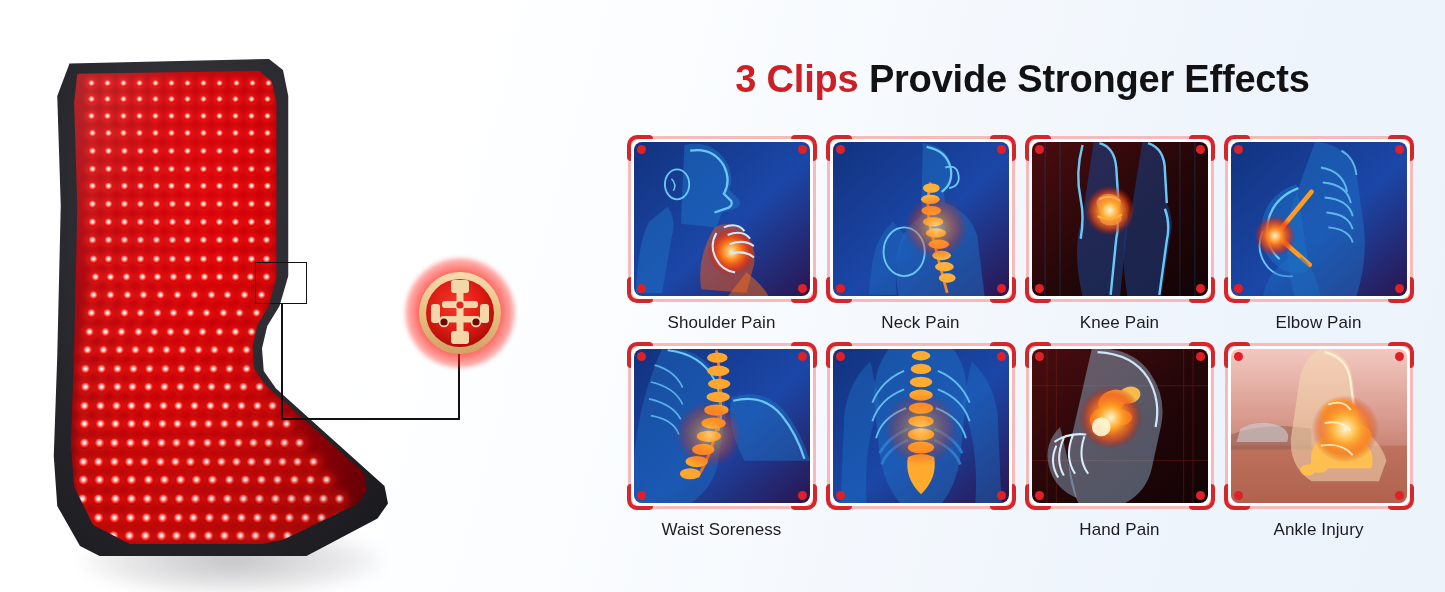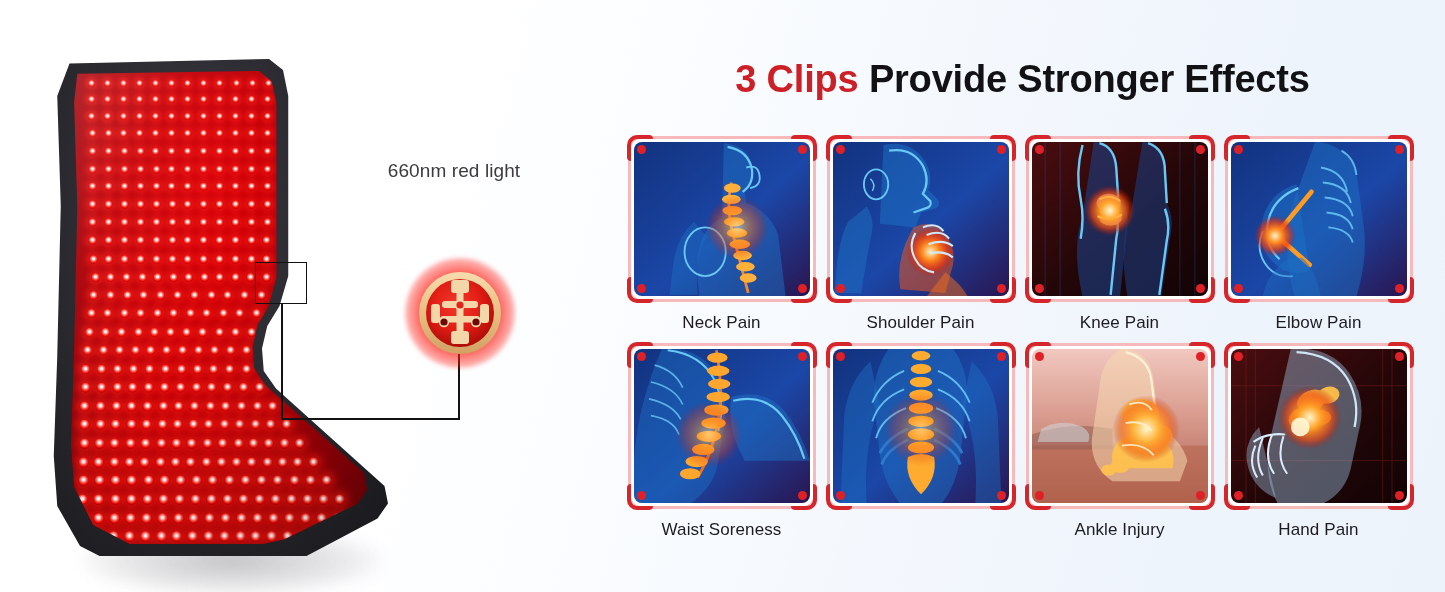--- a/index.html
+++ b/index.html
@@ -658,83 +658,31 @@
           <rect x="13" y="33" width="9" height="19" rx="3"></rect>
           <rect x="62" y="33" width="9" height="19" rx="3"></rect>
         </g>
         <circle cx="42" cy="34" r="4.4" fill="#e4241b" stroke="#f6dcae" stroke-width="1.6"></circle>
         <circle cx="26" cy="51" r="4.4" fill="#6d0a06" stroke="#f6dcae" stroke-width="1.6"></circle>
         <circle cx="58" cy="51" r="4.4" fill="#6d0a06" stroke="#f6dcae" stroke-width="1.6"></circle>
       </svg>
     </div>
 
     <div class="spec-block spec-top">
-      <div class="spec-caption above">660nm red light</div>
     </div>
 
   </div>
 
   <div id="right-panel">
 
     <div class="headline">
       <span class="hl-red">3 Clips</span><span>&nbsp;</span><span class="hl-dark">Provide Stronger Effects</span>
     </div>
 
     <div class="grid" id="pain-grid">
-        <div class="cell">
-          <div class="frame">
-            <div class="photo">
-              <svg viewBox="0 0 188 166" preserveAspectRatio="xMidYMid slice">
-                <defs>
-                  <linearGradient id="bg_neck" x1="0" y1="0" x2="1" y2="1">
-                    <stop offset="0%" stop-color="#12327e"></stop>
-                    <stop offset="55%" stop-color="#1b47a8"></stop>
-                    <stop offset="100%" stop-color="#2a1550"></stop>
-                  </linearGradient>
-                  <radialGradient id="hot_neck" cx="50%" cy="50%" r="50%">
-                    <stop offset="0%" stop-color="#fff3c4"></stop>
-                    <stop offset="35%" stop-color="#ff8a1e"></stop>
-                    <stop offset="70%" stop-color="#f0380c" stop-opacity="0.7"></stop>
-                    <stop offset="100%" stop-color="#c01006" stop-opacity="0"></stop>
-                  </radialGradient>
-                </defs>
-                <rect width="188" height="166" fill="url(#bg_neck)"></rect>
-                <path d="M96 2 q24 2 30 22 q4 18 -8 28 l2 14 q26 10 34 34 l8 66 -92 0 q-8 -52 10 -74 l14 -12 z" fill="#1d6fc4" opacity="0.5"></path>
-                <path d="M100 6 q22 4 26 24 q2 16 -10 24" fill="none" stroke="#69c8f5" stroke-width="2.4"></path>
-                <path d="M120 28 q12 -4 14 8 q2 12 -10 14" fill="none" stroke="#69c8f5" stroke-width="2"></path>
-                <path d="M64 86 q-18 16 -22 44 l-4 34 30 0 q-4 -42 10 -62z" fill="#1d6fc4" opacity="0.45"></path>
-                <ellipse cx="76" cy="118" rx="22" ry="26" fill="none" stroke="#69c8f5" stroke-width="2"></ellipse>
-                <g stroke="#ff8a2a" stroke-width="3" fill="none" opacity="0.95">
-                  <path d="M104 44 q-6 28 2 56 q6 24 16 62"></path>
-                </g>
-                <g fill="#ffb03a">
-                  <ellipse cx="105" cy="50" rx="9" ry="5"></ellipse>
-                  <ellipse cx="104" cy="62" rx="10" ry="5"></ellipse>
-                  <ellipse cx="105" cy="74" rx="10.5" ry="5"></ellipse>
-                  <ellipse cx="107" cy="86" rx="11" ry="5"></ellipse>
-                  <ellipse cx="110" cy="98" rx="11" ry="5"></ellipse>
-                  <ellipse cx="113" cy="110" rx="11" ry="5"></ellipse>
-                  <ellipse cx="116" cy="122" rx="10" ry="5"></ellipse>
-                  <ellipse cx="119" cy="134" rx="10" ry="5"></ellipse>
-                  <ellipse cx="122" cy="146" rx="9" ry="5"></ellipse>
-                </g>
-                <circle cx="110" cy="92" r="34" fill="url(#hot_neck)" opacity="0.5"></circle>
-              </svg>
-            </div>
-            <div class="corner tl"></div>
-            <div class="dot tl"></div>
-            <div class="corner tr"></div>
-            <div class="dot tr"></div>
-            <div class="corner bl"></div>
-            <div class="dot bl"></div>
-            <div class="corner br"></div>
-            <div class="dot br"></div>
-          </div>
-          <div class="cell-label">Neck Pain</div>
-        </div>
         <div class="cell">
           <div class="frame">
             <div class="photo">
               <svg viewBox="0 0 188 166" preserveAspectRatio="xMidYMid slice">
                 <defs>
                   <linearGradient id="bg_shoulder" x1="0" y1="0" x2="1" y2="1">
                     <stop offset="0%" stop-color="#12327e"></stop>
                     <stop offset="55%" stop-color="#1b47a8"></stop>
                     <stop offset="100%" stop-color="#2a1550"></stop>
                   </linearGradient>
@@ -763,20 +711,71 @@
             <div class="corner tl"></div>
             <div class="dot tl"></div>
             <div class="corner tr"></div>
             <div class="dot tr"></div>
             <div class="corner bl"></div>
             <div class="dot bl"></div>
             <div class="corner br"></div>
             <div class="dot br"></div>
           </div>
           <div class="cell-label">Shoulder Pain</div>
+        </div>
+        <div class="cell">
+          <div class="frame">
+            <div class="photo">
+              <svg viewBox="0 0 188 166" preserveAspectRatio="xMidYMid slice">
+                <defs>
+                  <linearGradient id="bg_neck" x1="0" y1="0" x2="1" y2="1">
+                    <stop offset="0%" stop-color="#12327e"></stop>
+                    <stop offset="55%" stop-color="#1b47a8"></stop>
+                    <stop offset="100%" stop-color="#2a1550"></stop>
+                  </linearGradient>
+                  <radialGradient id="hot_neck" cx="50%" cy="50%" r="50%">
+                    <stop offset="0%" stop-color="#fff3c4"></stop>
+                    <stop offset="35%" stop-color="#ff8a1e"></stop>
+                    <stop offset="70%" stop-color="#f0380c" stop-opacity="0.7"></stop>
+                    <stop offset="100%" stop-color="#c01006" stop-opacity="0"></stop>
+                  </radialGradient>
+                </defs>
+                <rect width="188" height="166" fill="url(#bg_neck)"></rect>
+                <path d="M96 2 q24 2 30 22 q4 18 -8 28 l2 14 q26 10 34 34 l8 66 -92 0 q-8 -52 10 -74 l14 -12 z" fill="#1d6fc4" opacity="0.5"></path>
+                <path d="M100 6 q22 4 26 24 q2 16 -10 24" fill="none" stroke="#69c8f5" stroke-width="2.4"></path>
+                <path d="M120 28 q12 -4 14 8 q2 12 -10 14" fill="none" stroke="#69c8f5" stroke-width="2"></path>
+                <path d="M64 86 q-18 16 -22 44 l-4 34 30 0 q-4 -42 10 -62z" fill="#1d6fc4" opacity="0.45"></path>
+                <ellipse cx="76" cy="118" rx="22" ry="26" fill="none" stroke="#69c8f5" stroke-width="2"></ellipse>
+                <g stroke="#ff8a2a" stroke-width="3" fill="none" opacity="0.95">
+                  <path d="M104 44 q-6 28 2 56 q6 24 16 62"></path>
+                </g>
+                <g fill="#ffb03a">
+                  <ellipse cx="105" cy="50" rx="9" ry="5"></ellipse>
+                  <ellipse cx="104" cy="62" rx="10" ry="5"></ellipse>
+                  <ellipse cx="105" cy="74" rx="10.5" ry="5"></ellipse>
+                  <ellipse cx="107" cy="86" rx="11" ry="5"></ellipse>
+                  <ellipse cx="110" cy="98" rx="11" ry="5"></ellipse>
+                  <ellipse cx="113" cy="110" rx="11" ry="5"></ellipse>
+                  <ellipse cx="116" cy="122" rx="10" ry="5"></ellipse>
+                  <ellipse cx="119" cy="134" rx="10" ry="5"></ellipse>
+                  <ellipse cx="122" cy="146" rx="9" ry="5"></ellipse>
+                </g>
+                <circle cx="110" cy="92" r="34" fill="url(#hot_neck)" opacity="0.5"></circle>
+              </svg>
+            </div>
+            <div class="corner tl"></div>
+            <div class="dot tl"></div>
+            <div class="corner tr"></div>
+            <div class="dot tr"></div>
+            <div class="corner bl"></div>
+            <div class="dot bl"></div>
+            <div class="corner br"></div>
+            <div class="dot br"></div>
+          </div>
+          <div class="cell-label">Neck Pain</div>
         </div>
         <div class="cell">
           <div class="frame">
             <div class="photo">
               <svg viewBox="0 0 188 166" preserveAspectRatio="xMidYMid slice">
                 <defs>
                   <linearGradient id="bg_knee" x1="0" y1="0" x2="1" y2="1">
                     <stop offset="0%" stop-color="#4b0d10"></stop>
                     <stop offset="55%" stop-color="#230608"></stop>
                     <stop offset="100%" stop-color="#120305"></stop>
@@ -971,20 +970,70 @@
             <div class="dot bl"></div>
             <div class="corner br"></div>
             <div class="dot br"></div>
           </div>
         </div>
         <div class="cell">
           <div class="frame">
             <div class="photo">
               <svg viewBox="0 0 188 166" preserveAspectRatio="xMidYMid slice">
                 <defs>
+                  <linearGradient id="bg_hand" x1="0" y1="0" x2="1" y2="1">
+                    <stop offset="0%" stop-color="#4b0d10"></stop>
+                    <stop offset="55%" stop-color="#230608"></stop>
+                    <stop offset="100%" stop-color="#120305"></stop>
+                  </linearGradient>
+                  <radialGradient id="hot_hand" cx="50%" cy="50%" r="50%">
+                    <stop offset="0%" stop-color="#fff6cf"></stop>
+                    <stop offset="35%" stop-color="#ffa326"></stop>
+                    <stop offset="72%" stop-color="#f2490d" stop-opacity="0.65"></stop>
+                    <stop offset="100%" stop-color="#b81005" stop-opacity="0"></stop>
+                  </radialGradient>
+                </defs>
+                <rect width="188" height="166" fill="url(#bg_hand)"></rect>
+                <g stroke="#8a2418" stroke-width="1" opacity="0.45">
+                  <path d="M16 0 V166 M26 0 V166 M162 0 V166 M172 0 V166"></path>
+                  <path d="M0 40 H188 M0 120 H188"></path>
+                </g>
+                <path d="M64 0 q42 -2 62 26 q18 26 12 56 l-10 46 q-6 26 -30 38 l-48 0 q-16 -28 -8 -70z" fill="#9fc8e8" opacity="0.42"></path>
+                <path d="M70 4 q38 2 54 28 q14 24 8 52" fill="none" stroke="#cfe6f8" stroke-width="2.4"></path>
+                <path d="M30 84 q-18 18 -12 42 q6 24 30 34" fill="#9fc8e8" opacity="0.4"></path>
+                <g stroke="#d9ecfb" stroke-width="2.2" fill="none">
+                  <path d="M26 104 q-8 18 2 34 M34 96 q-10 22 0 40 M44 92 q-10 24 2 42 M56 94 q-8 24 4 40"></path>
+                  <path d="M24 100 q14 -10 34 -8"></path>
+                </g>
+                <g fill="#ffc049" opacity="0.95">
+                  <ellipse cx="86" cy="56" rx="16" ry="11" transform="rotate(-22 86 56)"></ellipse>
+                  <ellipse cx="104" cy="50" rx="12" ry="9" transform="rotate(-14 104 50)"></ellipse>
+                  <ellipse cx="74" cy="74" rx="13" ry="10" transform="rotate(-30 74 74)"></ellipse>
+                  <ellipse cx="96" cy="74" rx="11" ry="8"></ellipse>
+                </g>
+                <circle cx="84" cy="74" r="34" fill="url(#hot_hand)"></circle>
+                <circle cx="74" cy="84" r="10" fill="#fff8d8" opacity="0.9"></circle>
+              </svg>
+            </div>
+            <div class="corner tl"></div>
+            <div class="dot tl"></div>
+            <div class="corner tr"></div>
+            <div class="dot tr"></div>
+            <div class="corner bl"></div>
+            <div class="dot bl"></div>
+            <div class="corner br"></div>
+            <div class="dot br"></div>
+          </div>
+          <div class="cell-label">Hand Pain</div>
+        </div>
+        <div class="cell">
+          <div class="frame">
+            <div class="photo">
+              <svg viewBox="0 0 188 166" preserveAspectRatio="xMidYMid slice">
+                <defs>
                   <linearGradient id="bg_ankle" x1="0" y1="0" x2="0" y2="1">
                     <stop offset="0%" stop-color="#f2c8c0"></stop>
                     <stop offset="45%" stop-color="#d89a8c"></stop>
                     <stop offset="100%" stop-color="#a85c4c"></stop>
                   </linearGradient>
                   <radialGradient id="hot_ankle" cx="50%" cy="50%" r="50%">
                     <stop offset="0%" stop-color="#fff6cf"></stop>
                     <stop offset="38%" stop-color="#ffb43a"></stop>
                     <stop offset="74%" stop-color="#f4600f" stop-opacity="0.6"></stop>
                     <stop offset="100%" stop-color="#c2340a" stop-opacity="0"></stop>
@@ -1013,65 +1062,15 @@
             <div class="dot tl"></div>
             <div class="corner tr"></div>
             <div class="dot tr"></div>
             <div class="corner bl"></div>
             <div class="dot bl"></div>
             <div class="corner br"></div>
             <div class="dot br"></div>
           </div>
           <div class="cell-label">Ankle Injury</div>
         </div>
-        <div class="cell">
-          <div class="frame">
-            <div class="photo">
-              <svg viewBox="0 0 188 166" preserveAspectRatio="xMidYMid slice">
-                <defs>
-                  <linearGradient id="bg_hand" x1="0" y1="0" x2="1" y2="1">
-                    <stop offset="0%" stop-color="#4b0d10"></stop>
-                    <stop offset="55%" stop-color="#230608"></stop>
-                    <stop offset="100%" stop-color="#120305"></stop>
-                  </linearGradient>
-                  <radialGradient id="hot_hand" cx="50%" cy="50%" r="50%">
-                    <stop offset="0%" stop-color="#fff6cf"></stop>
-                    <stop offset="35%" stop-color="#ffa326"></stop>
-                    <stop offset="72%" stop-color="#f2490d" stop-opacity="0.65"></stop>
-                    <stop offset="100%" stop-color="#b81005" stop-opacity="0"></stop>
-                  </radialGradient>
-                </defs>
-                <rect width="188" height="166" fill="url(#bg_hand)"></rect>
-                <g stroke="#8a2418" stroke-width="1" opacity="0.45">
-                  <path d="M16 0 V166 M26 0 V166 M162 0 V166 M172 0 V166"></path>
-                  <path d="M0 40 H188 M0 120 H188"></path>
-                </g>
-                <path d="M64 0 q42 -2 62 26 q18 26 12 56 l-10 46 q-6 26 -30 38 l-48 0 q-16 -28 -8 -70z" fill="#9fc8e8" opacity="0.42"></path>
-                <path d="M70 4 q38 2 54 28 q14 24 8 52" fill="none" stroke="#cfe6f8" stroke-width="2.4"></path>
-                <path d="M30 84 q-18 18 -12 42 q6 24 30 34" fill="#9fc8e8" opacity="0.4"></path>
-                <g stroke="#d9ecfb" stroke-width="2.2" fill="none">
-                  <path d="M26 104 q-8 18 2 34 M34 96 q-10 22 0 40 M44 92 q-10 24 2 42 M56 94 q-8 24 4 40"></path>
-                  <path d="M24 100 q14 -10 34 -8"></path>
-                </g>
-                <g fill="#ffc049" opacity="0.95">
-                  <ellipse cx="86" cy="56" rx="16" ry="11" transform="rotate(-22 86 56)"></ellipse>
-                  <ellipse cx="104" cy="50" rx="12" ry="9" transform="rotate(-14 104 50)"></ellipse>
-                  <ellipse cx="74" cy="74" rx="13" ry="10" transform="rotate(-30 74 74)"></ellipse>
-                  <ellipse cx="96" cy="74" rx="11" ry="8"></ellipse>
-                </g>
-                <circle cx="84" cy="74" r="34" fill="url(#hot_hand)"></circle>
-                <circle cx="74" cy="84" r="10" fill="#fff8d8" opacity="0.9"></circle>
-              </svg>
-            </div>
-            <div class="corner tl"></div>
-            <div class="dot tl"></div>
-            <div class="corner tr"></div>
-            <div class="dot tr"></div>
-            <div class="corner bl"></div>
-            <div class="dot bl"></div>
-            <div class="corner br"></div>
-            <div class="dot br"></div>
-          </div>
-          <div class="cell-label">Hand Pain</div>
-        </div>
       </div>
   </div>
 </div>
 
 </body></html>

